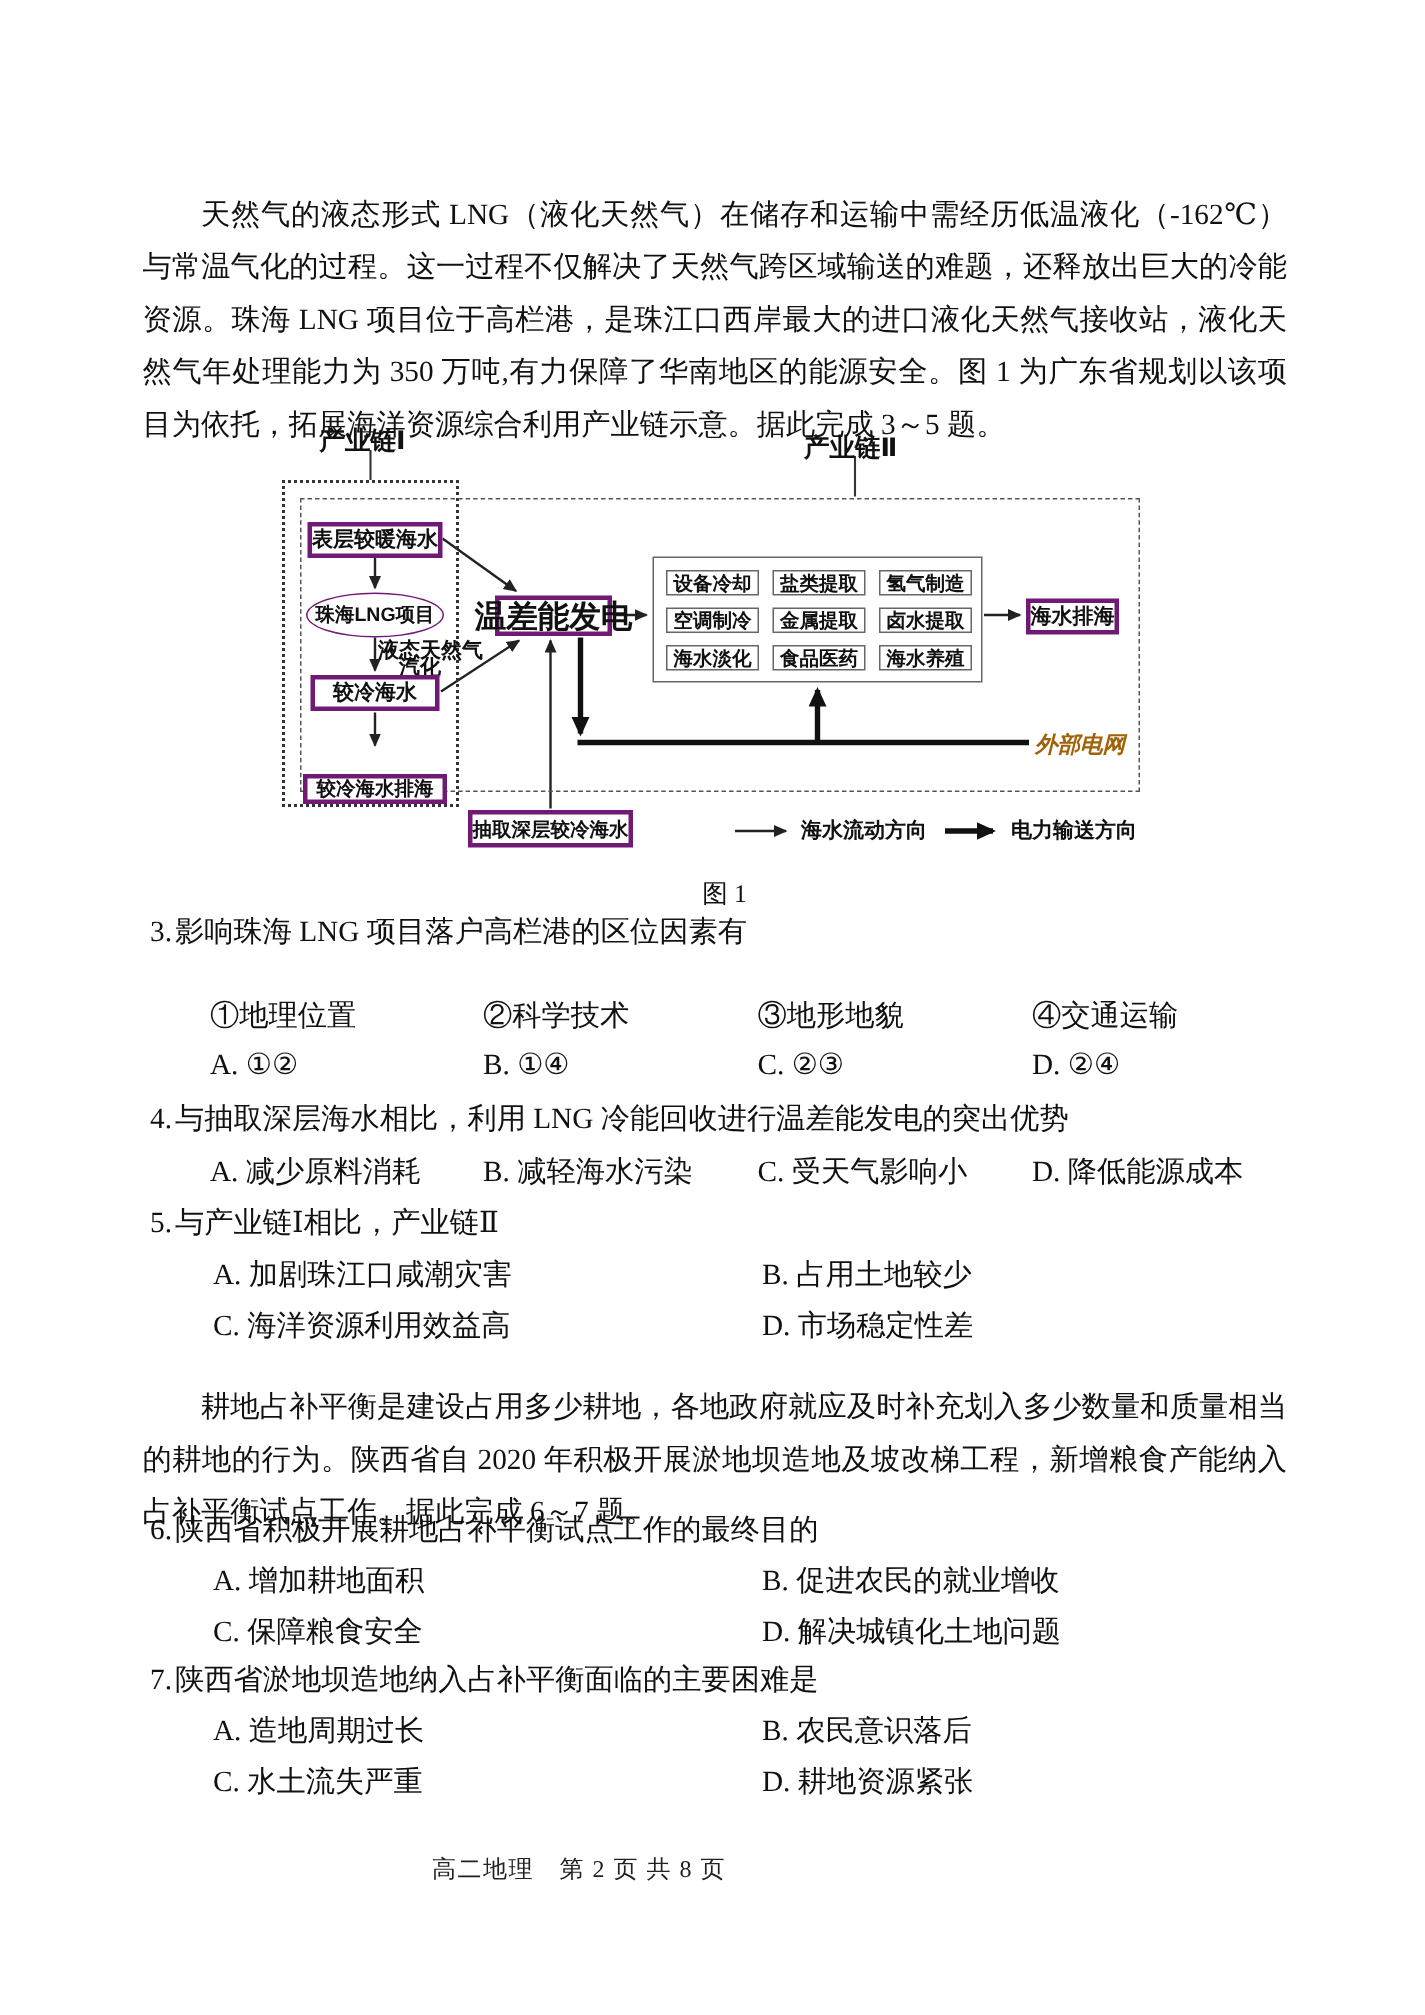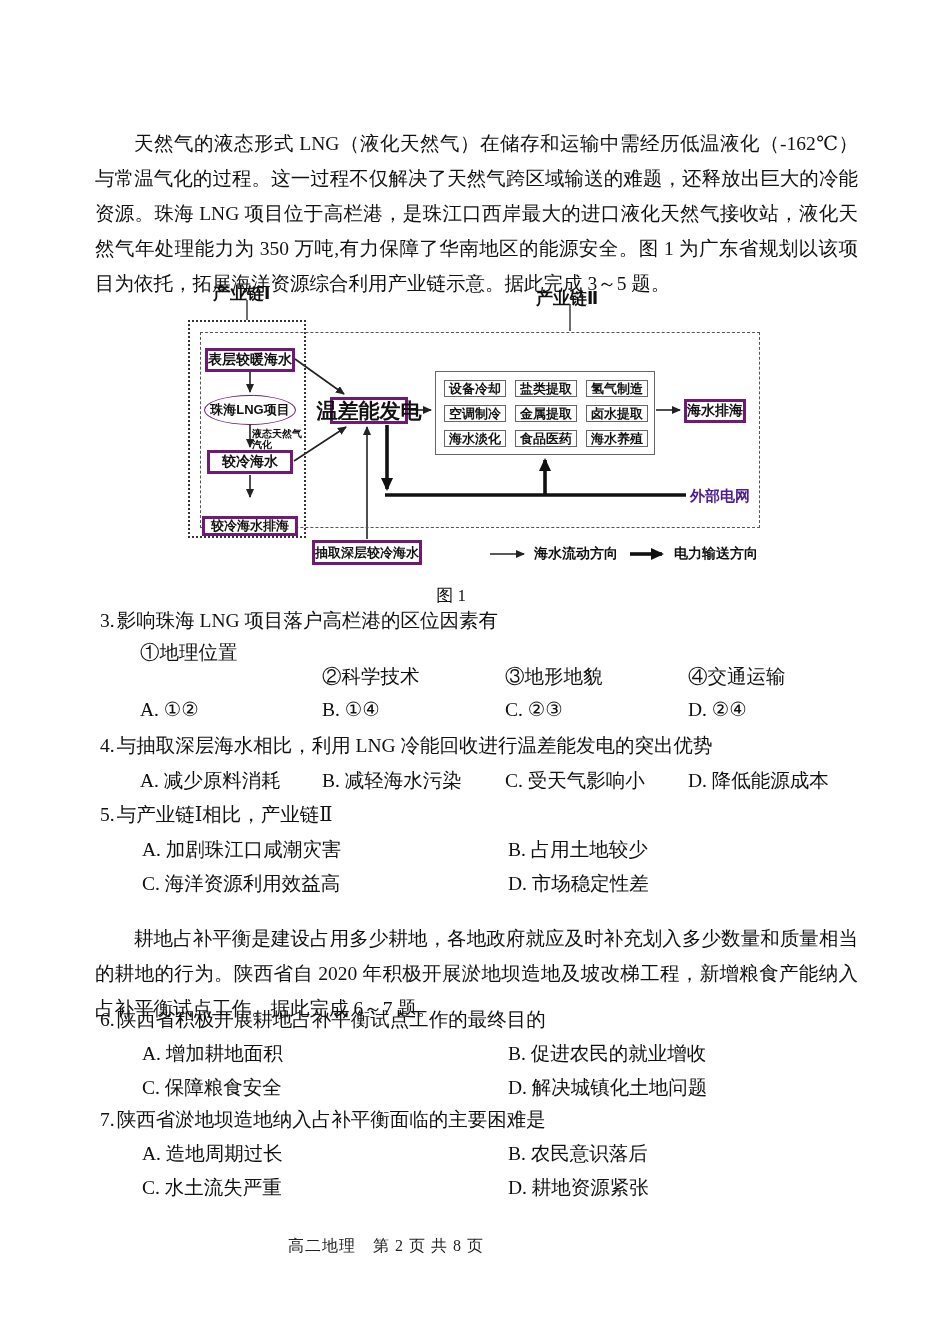--- a/index.html
+++ b/index.html
@@ -34,39 +34,39 @@
   .frame.dotted{border:2px dotted #333;}
   .frame.dashdot{border:1px dashed #555;}
   .node{
     position:absolute;box-sizing:border-box;
     border:3px solid #701a75;background:#fff;
     display:flex;align-items:center;justify-content:center;
     font-size:14px;font-weight:600;color:#111;white-space:nowrap;
   }
   .node.oval{border-radius:50%;border-width:1.5px;}
   .small-note{
-    position:absolute;font-size:10px;line-height:11px;font-weight:600;
-    color:#111;white-space:nowrap;
+    position:absolute;font-size:14px;line-height:11px;font-weight:600;
+    text-align:center;color:#111;white-space:nowrap;
   }
   .grid-outer{
     position:absolute;box-sizing:border-box;
     border:1px solid #666;background:#fff;
     display:grid;grid-template-columns:repeat(3,62px);
     grid-auto-rows:17px;gap:8px 9px;padding:8px;
   }
   .grid-cell{
     box-sizing:border-box;border:1px solid #666;
     display:flex;align-items:center;justify-content:center;
     font-size:13px;font-weight:600;color:#111;white-space:nowrap;
   }
-  .plain-label{position:absolute;font-size:15px;font-weight:600;color:#4c1d95;white-space:nowrap;}
+  .plain-label{position:absolute;font-size:15px;font-weight:600;color:#a16207;white-space:nowrap;font-style:italic;}
   .legend-label{position:absolute;font-size:14px;font-weight:600;color:#111;white-space:nowrap;}
   .fig-caption{
     position:absolute;left:0;top:306px;width:902px;text-align:center;
-    font-size:17px;color:#111;font-family:"Liberation Serif","DejaVu Serif",serif;
+    font-size:17px;color:#111;font-family:"Liberation Serif","DejaVu Serif",serif;padding-left:32px;
   }
 </style>
 </head>
 <body>
 
 <div class="page">
 
   <p class="para" style="top:106px;">天然气的液态形式 LNG（液化天然气）在储存和运输中需经历低温液化（-162℃）与常温气化的过程。这一过程不仅解决了天然气跨区域输送的难题，还释放出巨大的冷能资源。珠海 LNG 项目位于高栏港，是珠江口西岸最大的进口液化天然气接收站，液化天然气年处理能力为 350 万吨,有力保障了华南地区的能源安全。图 1 为广东省规划以该项目为依托，拓展海洋资源综合利用产业链示意。据此完成 3～5 题。</p>
 
   <div class="figure">
@@ -137,21 +137,21 @@
 
     <div class="legend-label" style="left:534px;top:267px;">海水流动方向</div>
     <div class="legend-label" style="left:674px;top:267px;">电力输送方向</div>
 
     <div class="fig-caption">图 1</div>
   </div>
 
   <div class="qline" style="left:100px;top:607px;">
     <span class="qnum">3.</span><span>影响珠海 LNG 项目落户高栏港的区位因素有</span>
   </div>
-  <div class="qline" style="left:140px;top:639px;">①地理位置</div>
+  <div class="qline" style="left:140px;top:663px;">①地理位置</div>
   <div class="qline" style="left:322px;top:663px;">②科学技术</div>
   <div class="qline" style="left:505px;top:663px;">③地形地貌</div>
   <div class="qline" style="left:688px;top:663px;">④交通运输</div>
   <div class="qline" style="left:140px;top:698px;">A. ①②</div>
   <div class="qline" style="left:322px;top:698px;">B. ①④</div>
   <div class="qline" style="left:505px;top:698px;">C. ②③</div>
   <div class="qline" style="left:688px;top:698px;">D. ②④</div>
 
   <div class="qline" style="left:100px;top:732px;">
     <span class="qnum">4.</span><span>与抽取深层海水相比，利用 LNG 冷能回收进行温差能发电的突出优势</span>

